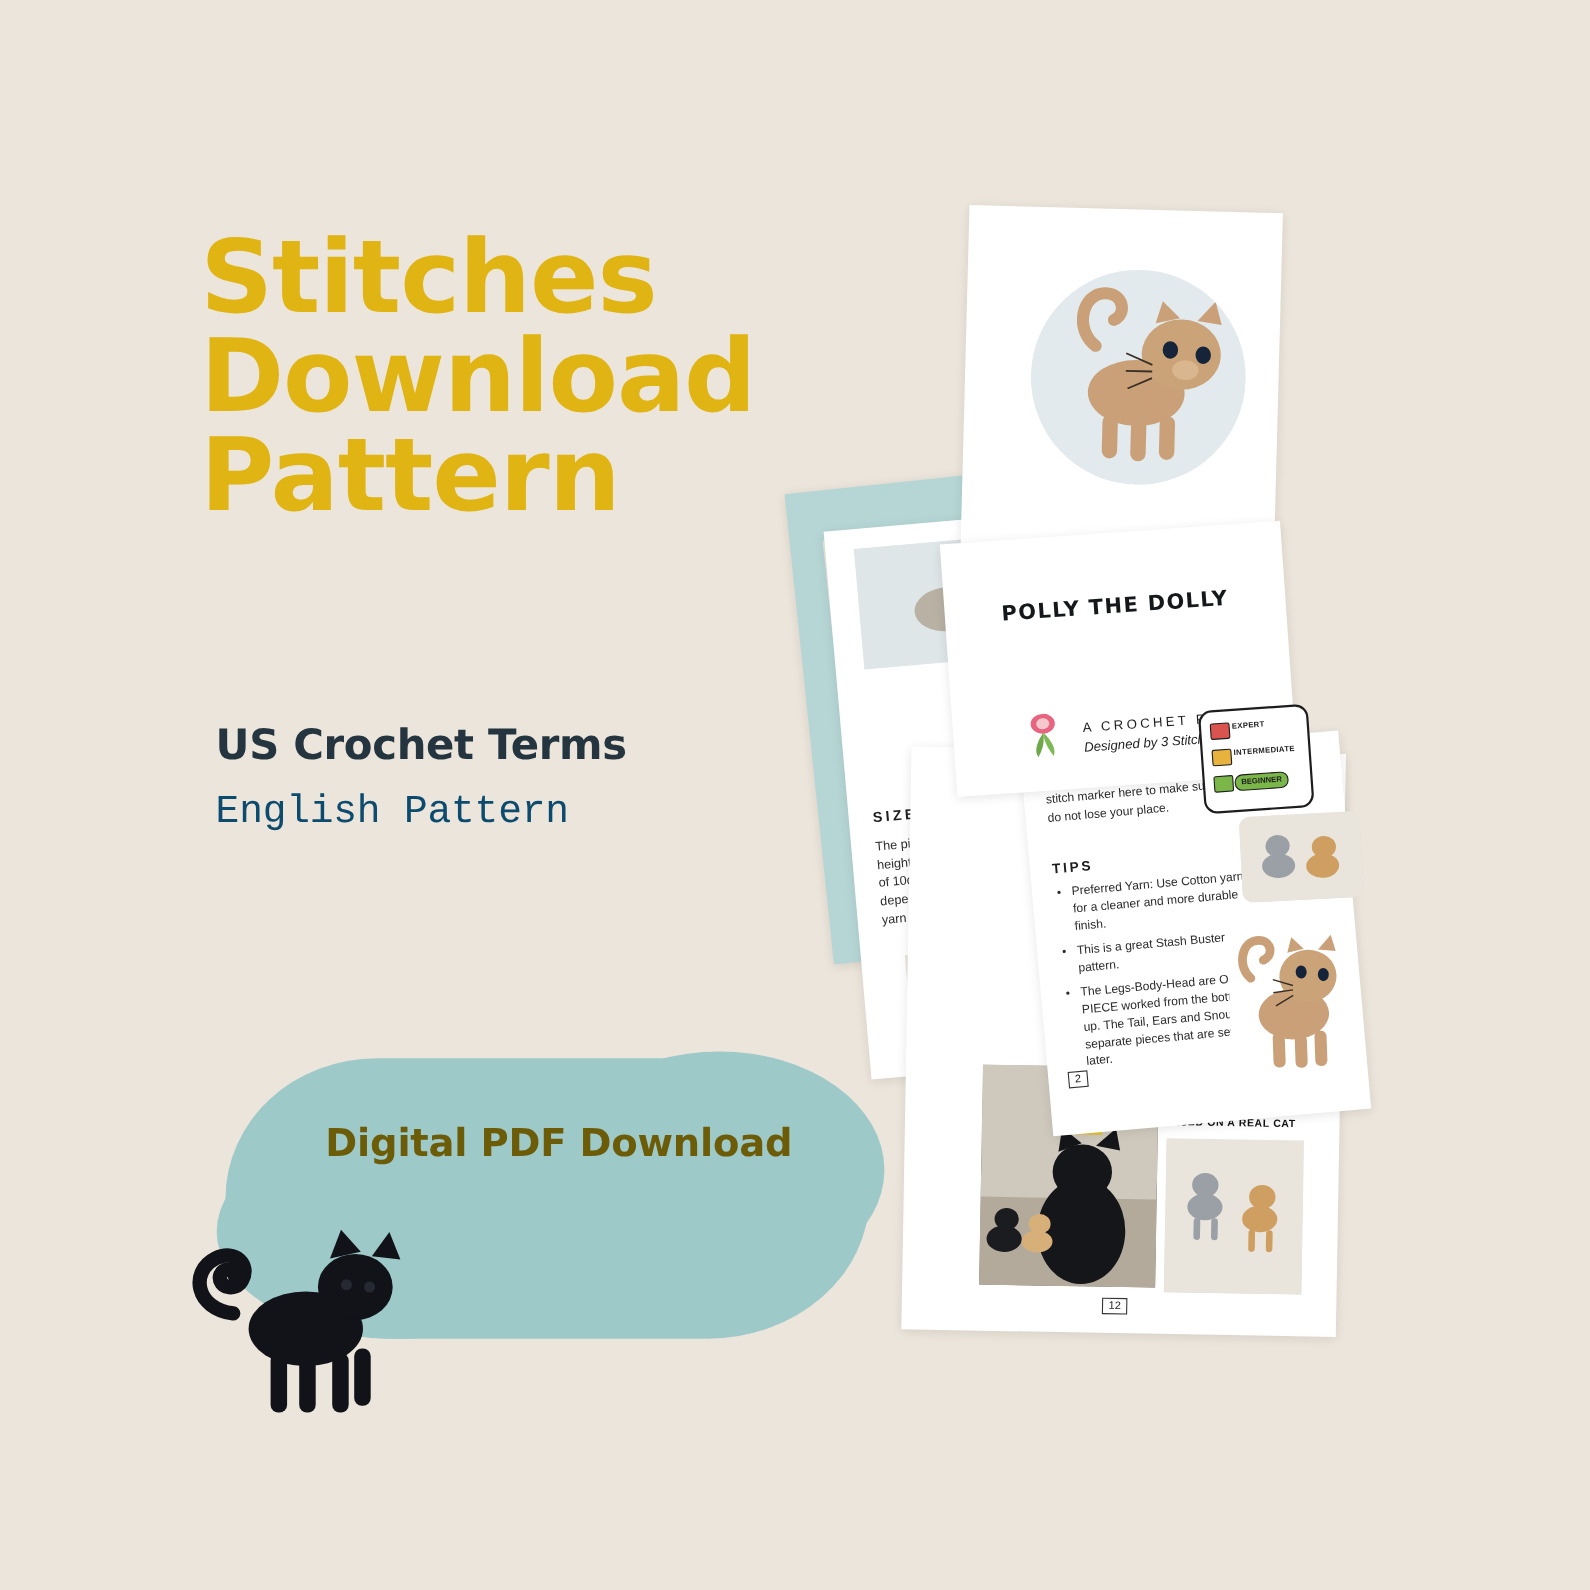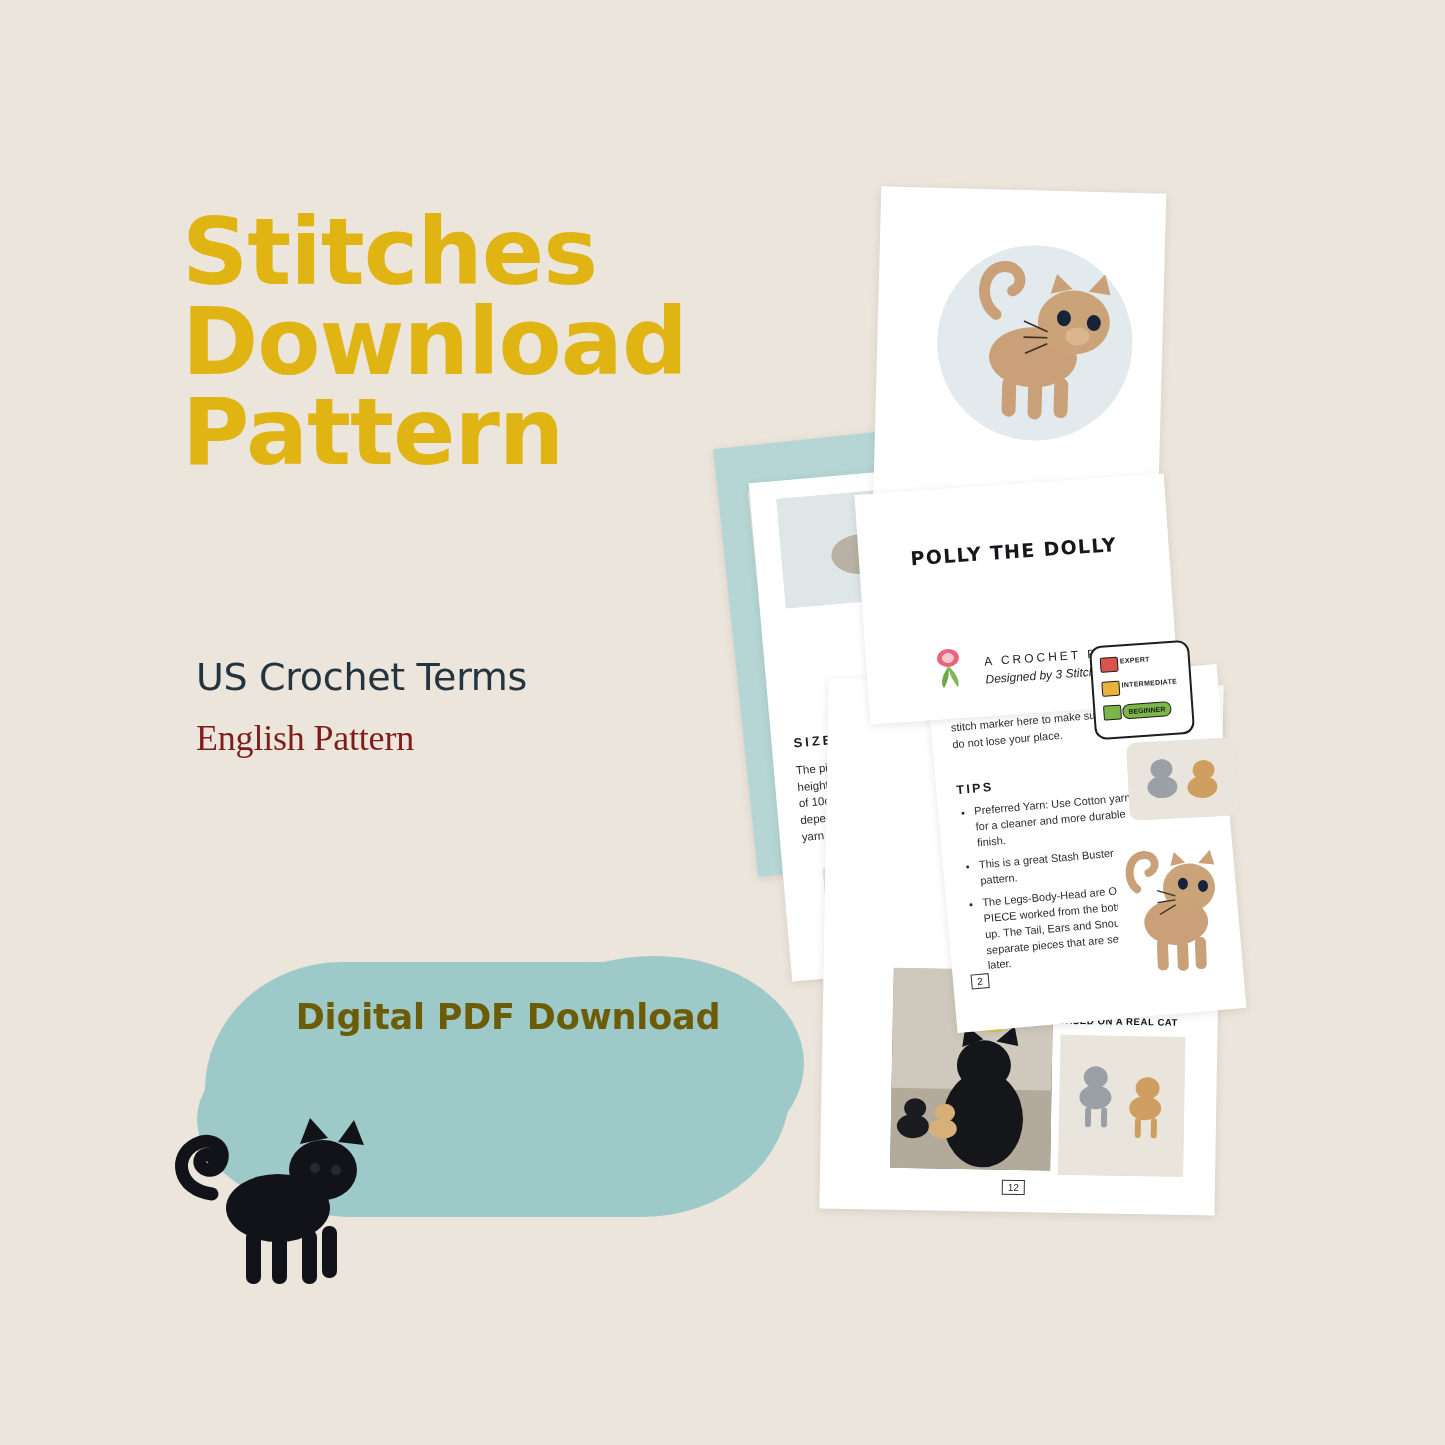--- a/index.html
+++ b/index.html
@@ -34,32 +34,32 @@
 
   .sub-block {
     position: absolute;
     left: 196px;
     top: 655px;
     width: 620px;
     color: #24353f;
   }
   .sub-1 {
     font-family: "DejaVu Sans", sans-serif;
-    font-weight: normal;
+    font-weight: bold;
     font-size: 38px;
     letter-spacing: -0.3px;
     margin-bottom: 18px;
   }
   .sub-2 {
-    font-family: Liberation Serif, serif;
+    font-family: Liberation Mono, monospace;
     font-weight: normal;
     font-size: 36px;
     letter-spacing: -0.2px;
     margin-bottom: 24px;
-    color: #7f1d1d;
+    color: #0c4a6e;
   }
   .sub-3 {
     font-family: "DejaVu Sans", sans-serif;
     font-weight: bold;
     font-size: 38px;
     letter-spacing: -0.3px;
   }
 
   
   .blob {
@@ -87,21 +87,21 @@
     right: -14px;
     top: -6px;
     width: 300px;
     height: 215px;
     background: #9dc9c9;
     border-radius: 50%;
   }
   .blob-label {
     position: absolute;
     left: 258px;
-    top: 997px;
+    top: 1020px;
     width: 500px;
     text-align: center;
     color: #6c5c08;
     font-family: "DejaVu Sans", sans-serif;
     font-weight: bold;
     font-size: 35px;
     letter-spacing: -0.2px;
     z-index: 5;
   }
 

